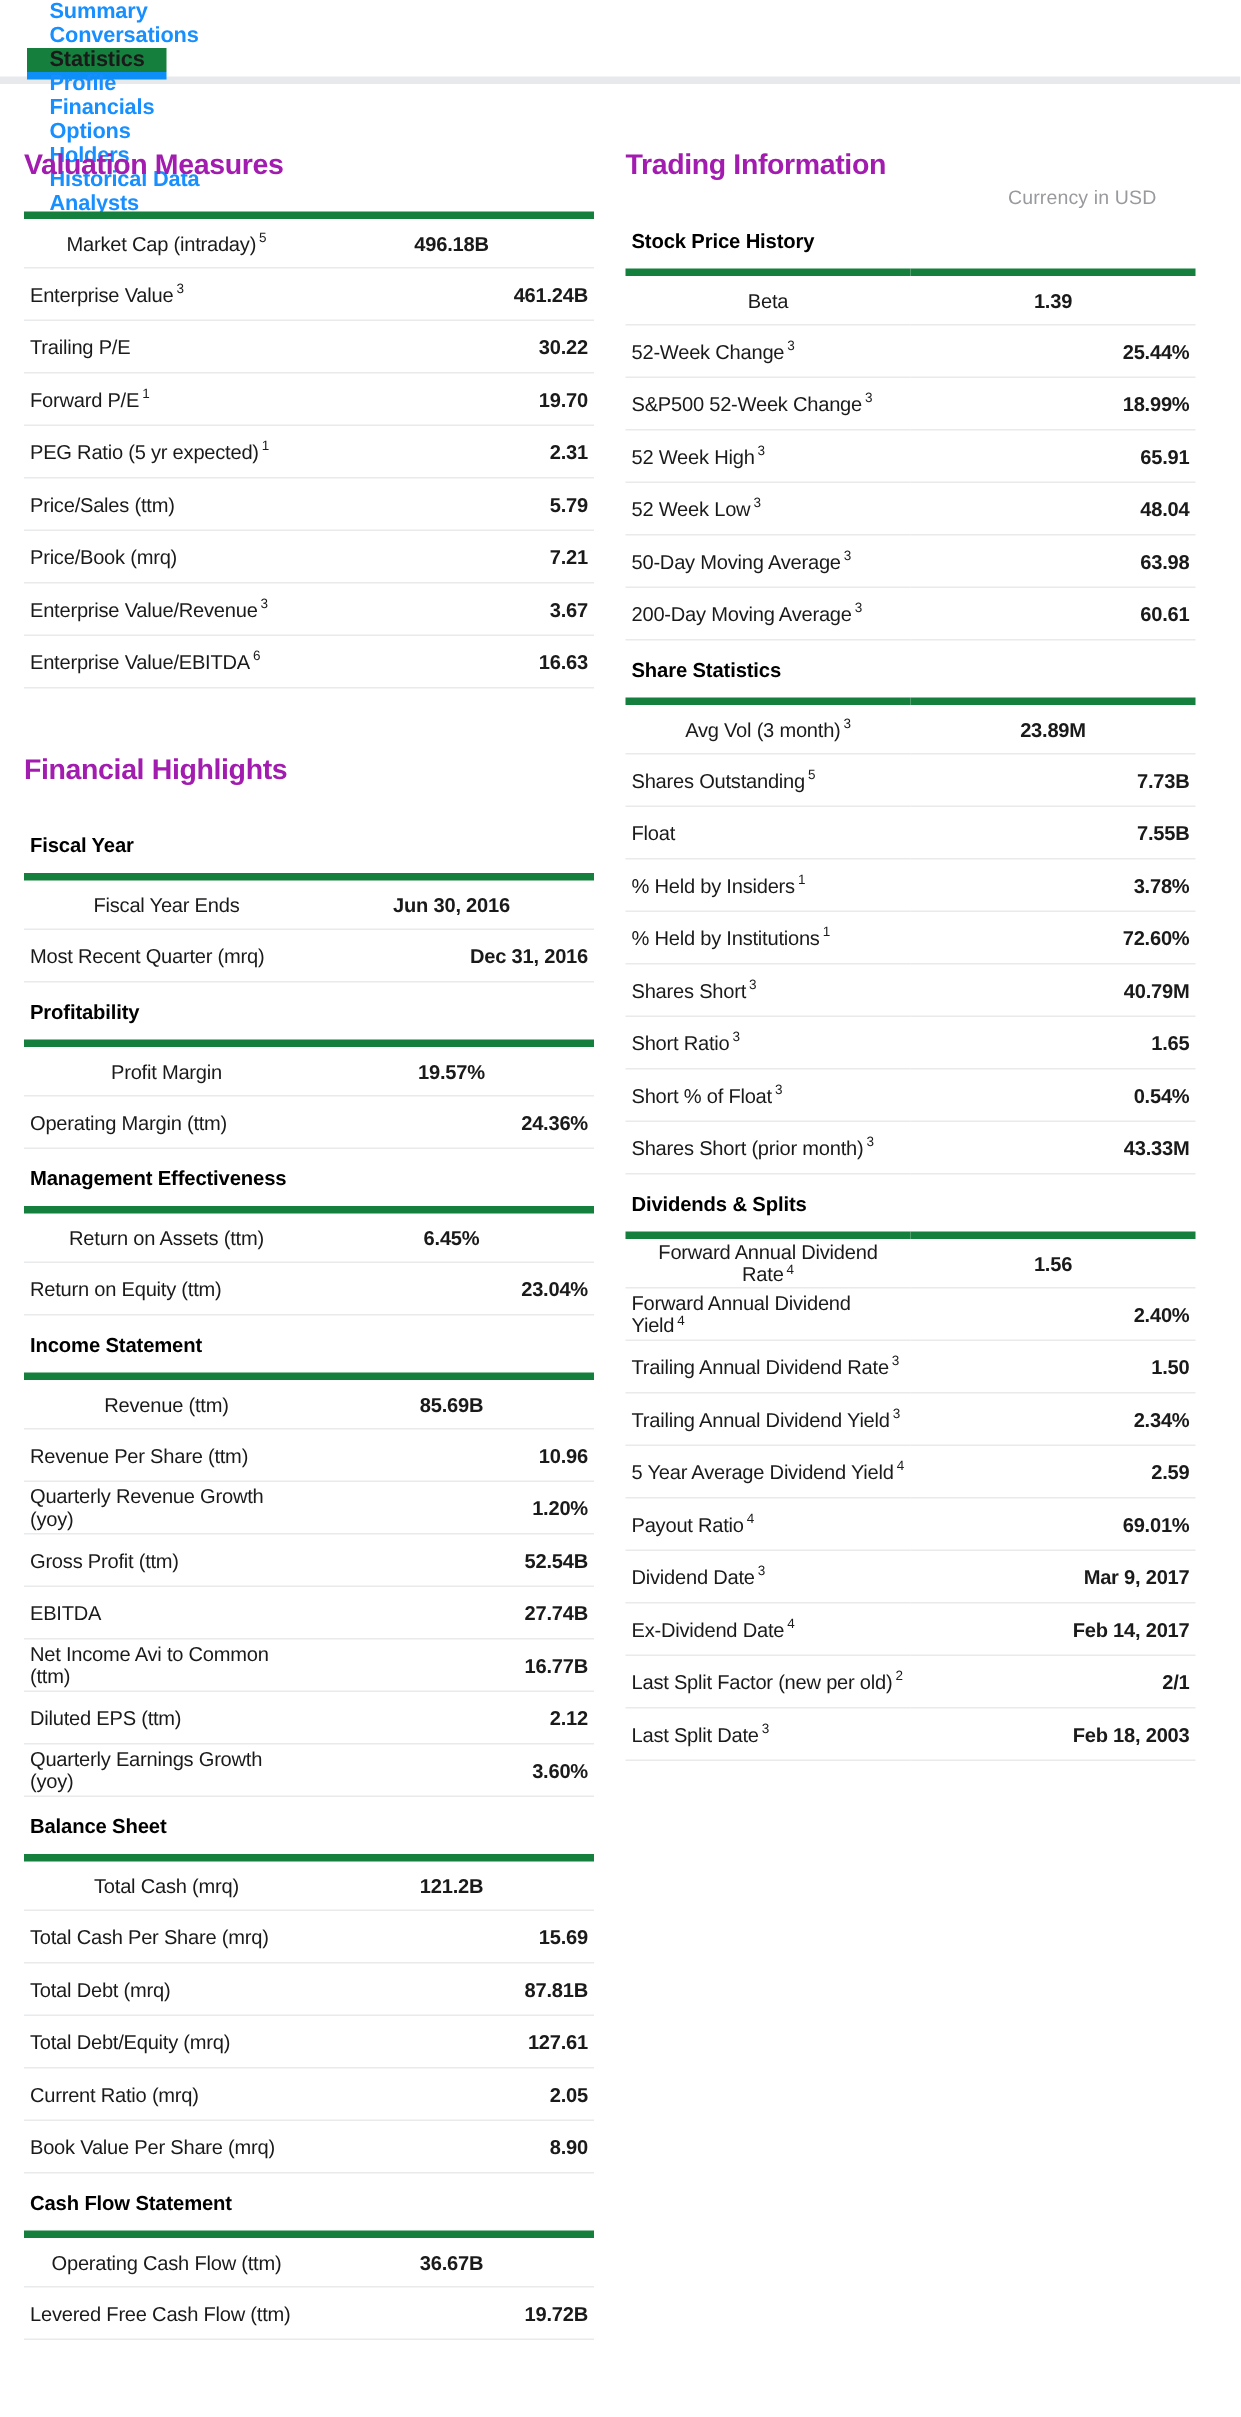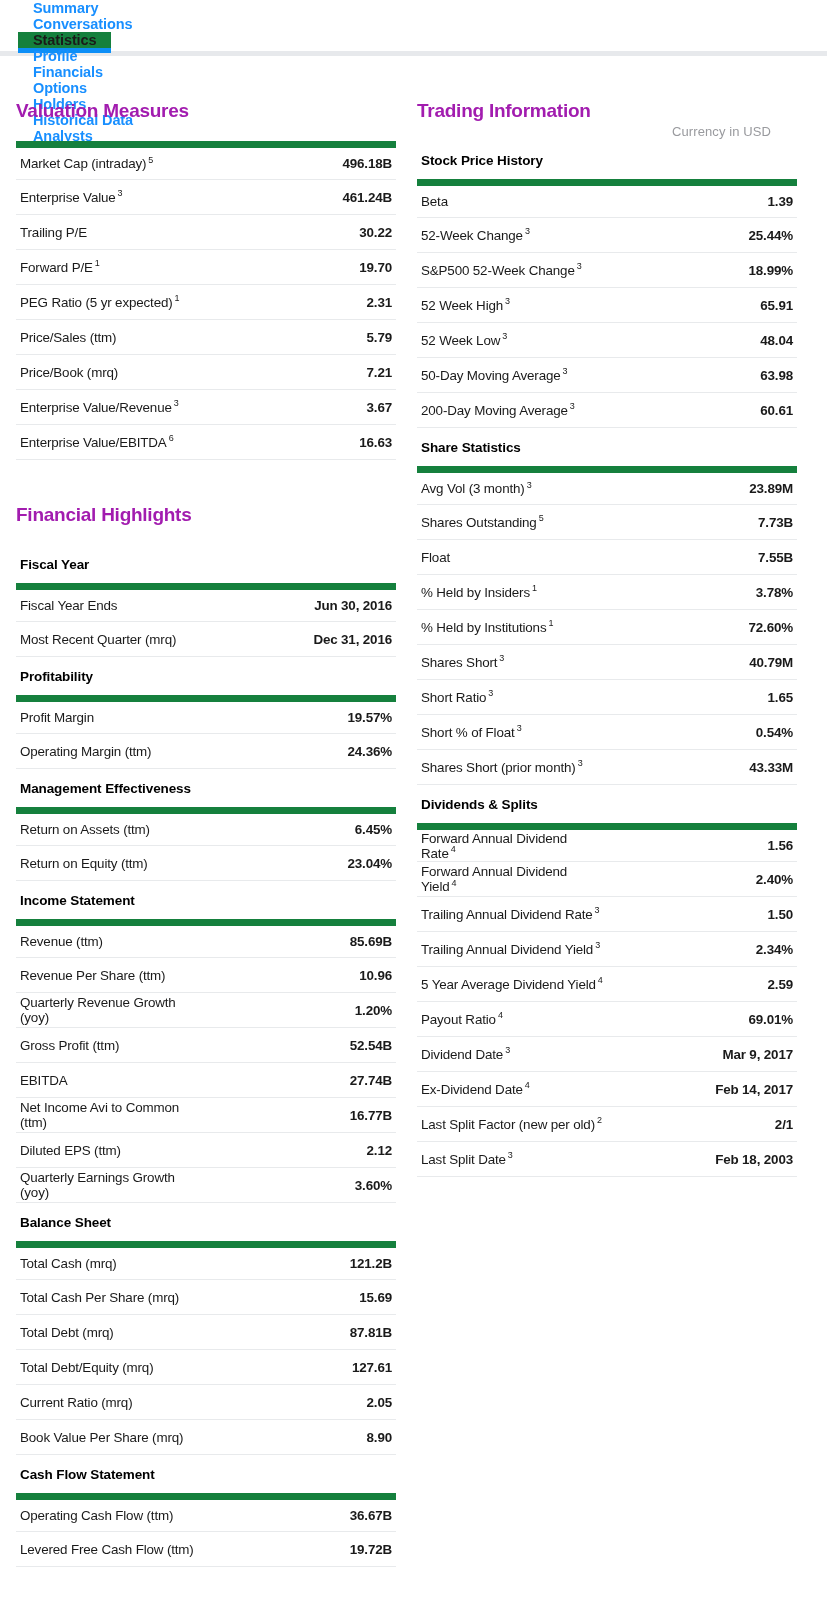--- a/index.html
+++ b/index.html
@@ -97,21 +97,21 @@
   }
   table.stats tr { height: 35px; }
   table.stats td {
     border-bottom: 1px solid #e8eaec;
     font-size: 13.4px;
     color: #1a1a1a;
     padding: 0 4px;
     vertical-align: middle;
     letter-spacing: -0.15px;
   }
-  table.stats tr:first-child td { border-top: 7px solid #15803d; }
+  table.stats tr:first-child td { border-top: 5px solid #15803d; text-align: center; }
   td.label { text-align: left; font-weight: normal; }
   td.value { text-align: right; font-weight: bold; white-space: nowrap; }
   sup {
     font-size: 9px;
     font-weight: normal;
     vertical-align: super;
     line-height: 0;
     padding-left: 2px;
   }
   .block + .block { margin-top: 0; }

